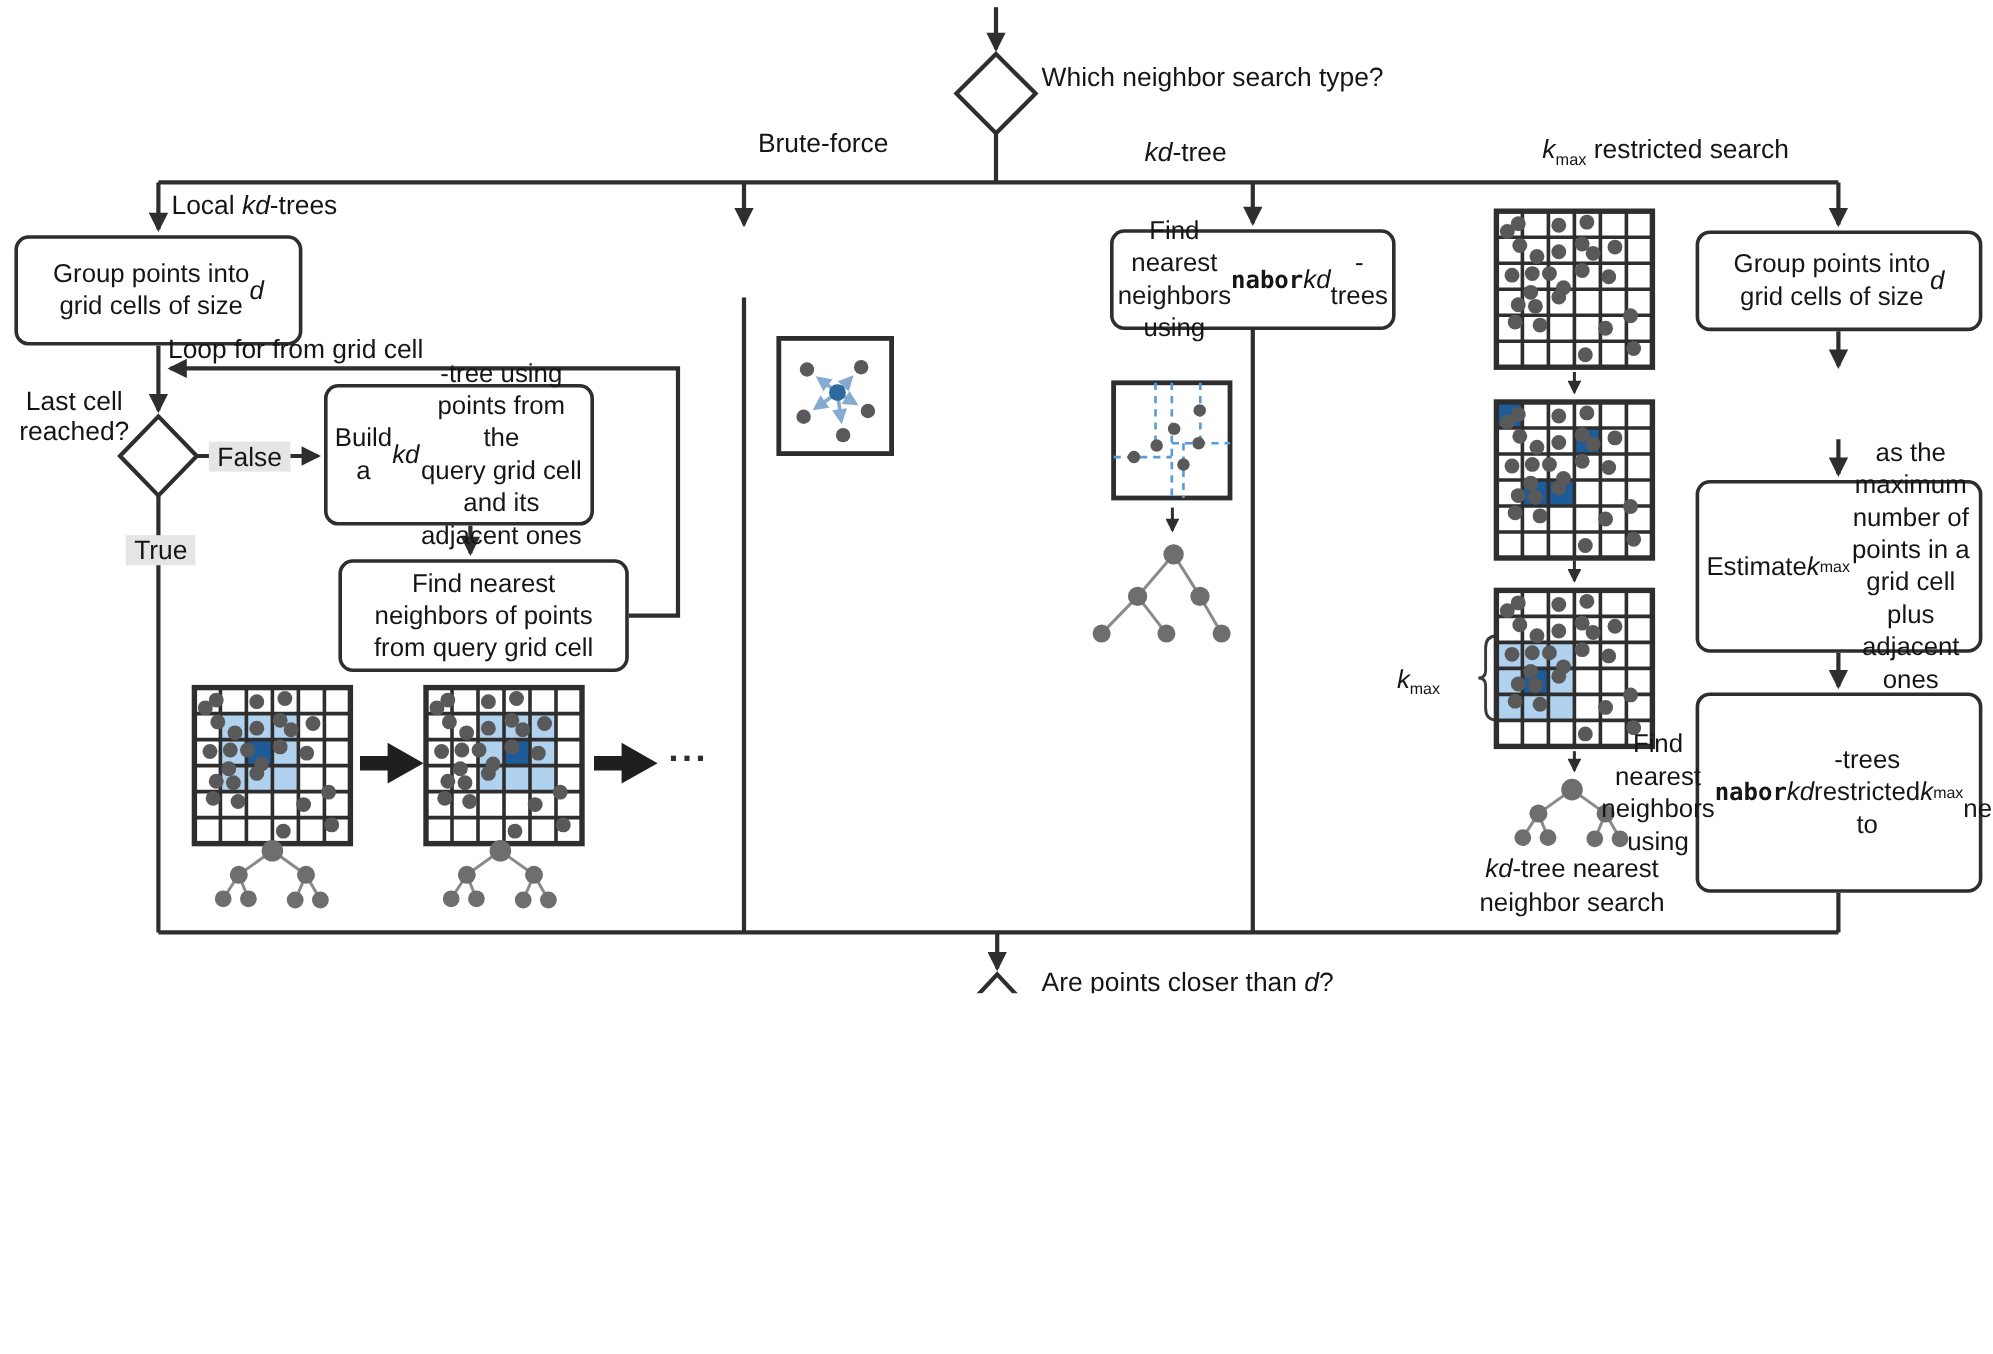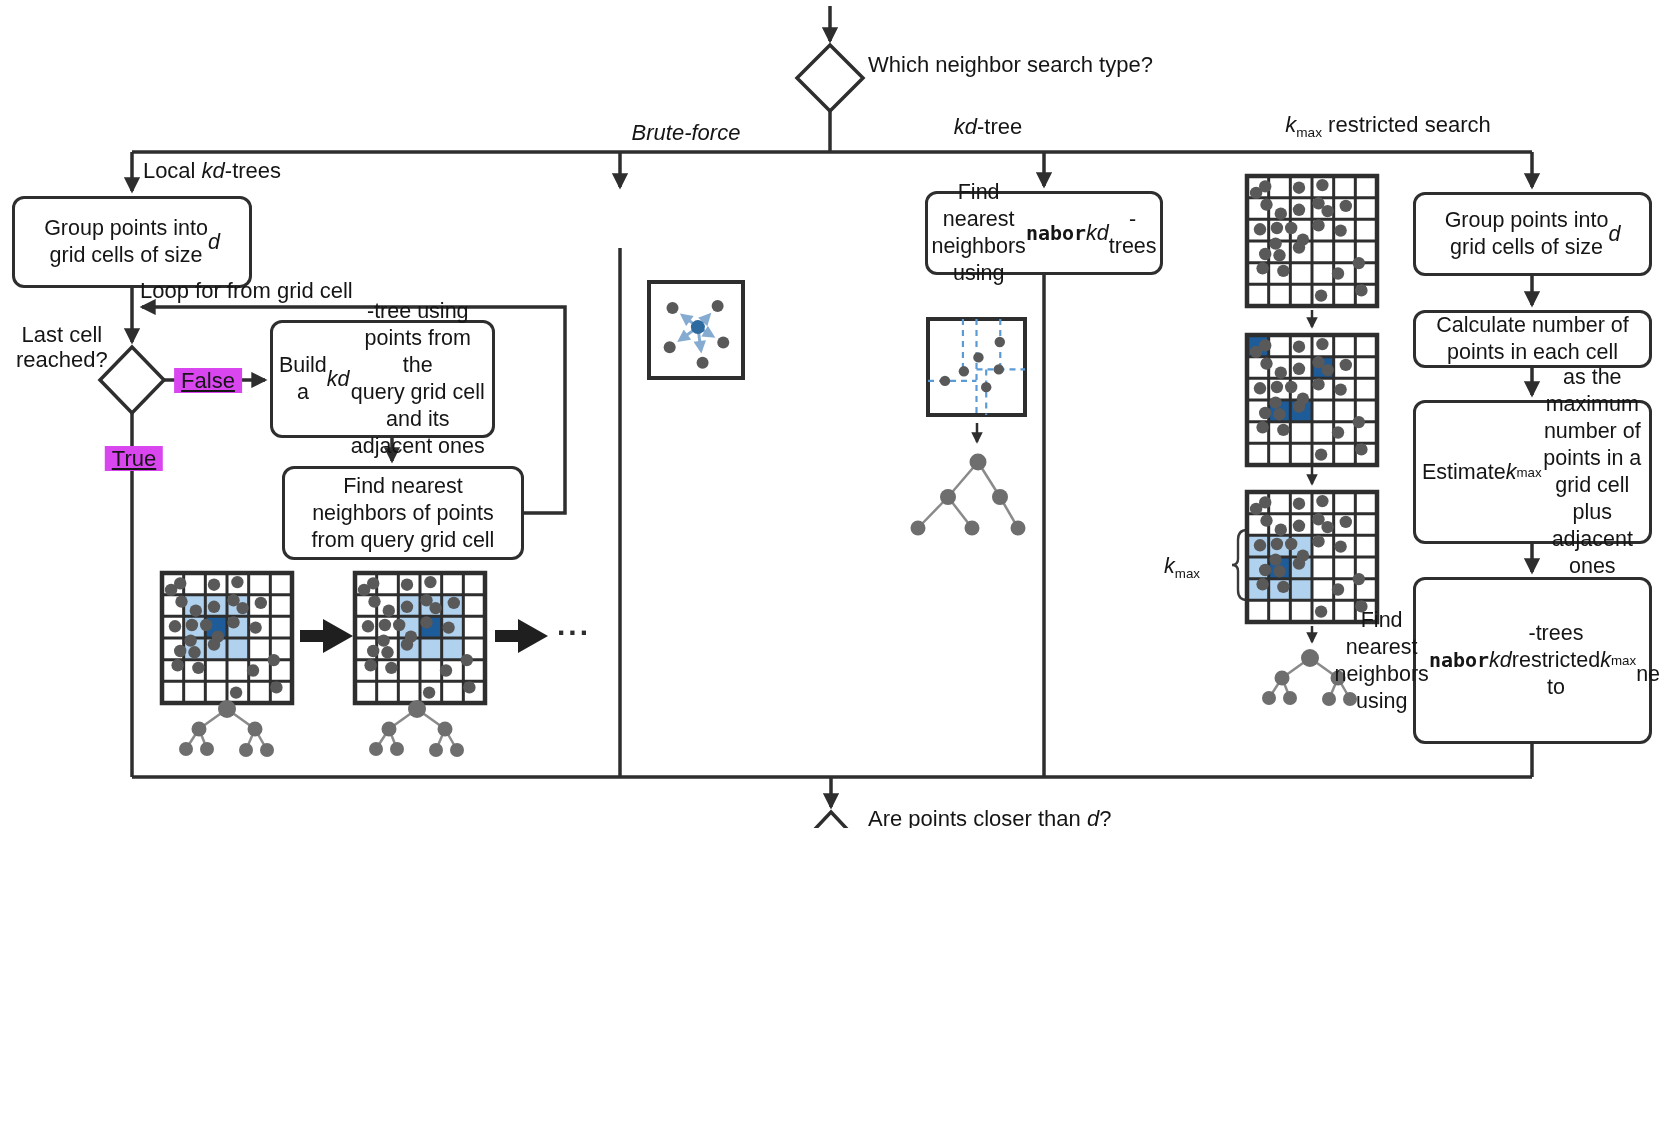--- a/index.html
+++ b/index.html
@@ -5,21 +5,21 @@
   html,body{margin:0;padding:0;background:#fff;}
   .canvas{position:relative;width:1661px;height:828px;background:#ffffff;
           font-family:"Liberation Sans",sans-serif;color:#151515;overflow:hidden;}
   svg.layer{position:absolute;left:0;top:0;z-index:1;}
   .node{position:absolute;box-sizing:border-box;border:3.5px solid #2e2e2e;border-radius:12px;
         background:#fff;display:flex;align-items:center;justify-content:center;text-align:center;
         font-size:21.5px;line-height:27px;z-index:2;padding:2px 6px;}
   .lbl{position:absolute;font-size:22px;line-height:25px;white-space:nowrap;z-index:3;}
   .ctr{transform:translateX(-50%);text-align:center;}
   .rgt{transform:translateX(-100%);text-align:right;}
-  .gap{background:#d946ef;padding:0 7px;text-decoration:underline;}
+  .gap{background:#e5e5e5;padding:0 7px;}
   .small{font-size:21.5px;}
   code{font-family:"DejaVu Sans Mono",monospace;font-weight:bold;font-size:0.93em;}
   sub{font-size:0.62em;}
   .dots{font-size:30px;font-weight:bold;letter-spacing:3px;color:#2e2e2e;}
 </style>
 </head>
 <body>
 
 <div class="canvas">
 
@@ -394,38 +394,38 @@
           <circle cx="53.58" cy="80.64" r="6" fill="#595959"></circle>
           <circle cx="48.88" cy="45.12" r="7" fill="#2c6aa0"></circle>
         </g>
       </g>
   </svg>
 
   <div class="lbl" style="left:868px;top:52px;">Which neighbor search type?</div>
   <div class="lbl" style="left:868px;top:806px;">Are points closer than <i>d</i>?</div>
 
   <div class="lbl ctr" style="left:212px;top:114px;margin-top:44px;">Local <i>kd</i>-trees</div>
-  <div class="lbl ctr" style="left:686px;top:120px;font-style:italic;">Brute-force</div>
+  <div class="lbl ctr" style="left:686px;top:107px;">Brute-force</div>
   <div class="lbl ctr" style="left:988px;top:114px;"><i>kd</i>-tree</div>
   <div class="lbl ctr" style="left:1388px;top:112px;"><i>k</i><sub>max</sub> restricted search</div>
 
   <div class="node" style="left:12px;top:196px;width:240px;height:92px;">Group points into<br>grid cells of size <i>d</i></div>
   <div class="lbl" style="left:140px;top:278px;">Loop for from grid cell</div>
   <div class="lbl" style="left:16px;top:322px;text-align:center;">Last cell<br>reached?</div>
   <div class="lbl ctr gap" style="left:208px;top:368px;">False</div>
   <div class="lbl ctr gap" style="left:134px;top:446px;">True</div>
   <div class="node" style="left:270px;top:320px;width:225px;height:118px;">Build a <i>kd</i>-tree using<br>points from the<br>query grid cell and its<br>adjacent ones</div>
   <div class="node" style="left:282px;top:466px;width:242px;height:94px;">Find nearest<br>neighbors of points<br>from query grid cell</div>
   <div class="lbl ctr dots" style="left:574px;top:612px;">...</div>
 
 
   <div class="node" style="left:925px;top:191px;width:238px;height:84px;">Find nearest<br>neighbors using<br><code>nabor</code> <i>kd</i>-trees</div>
 
   <div class="node" style="left:1413px;top:192px;width:239px;height:84px;">Group points into<br>grid cells of size <i>d</i></div>
-  <div class="node" style="left:1413px;top:310px;width:239px;height:58px;">Calculate number of<br>points in each cell</div>
   <div class="node" style="left:1413px;top:400px;width:239px;height:144px;">Estimate <i>k</i><sub>max</sub> as the<br>maximum number of<br>points in a grid cell<br>plus adjacent ones</div>
   <div class="node" style="left:1413px;top:577px;width:239px;height:167px;">Find nearest<br>neighbors using<br><code>nabor</code> <i>kd</i>-trees<br>restricted to <i>k</i><sub>max</sub><br>neighbors</div>
   <div class="lbl rgt small" style="left:1200px;top:554px;"><i>k</i><sub>max</sub></div>
+  <div class="lbl ctr small" style="left:1310px;top:710px;line-height:28px;"><i>kd</i>-tree nearest<br>neighbor search</div>
 
   <div class="lbl ctr gap" style="left:736px;top:833px;">True</div>
   <div class="lbl ctr gap" style="left:832px;top:895px;">False</div>
 
 </div>
 
 </body></html>

